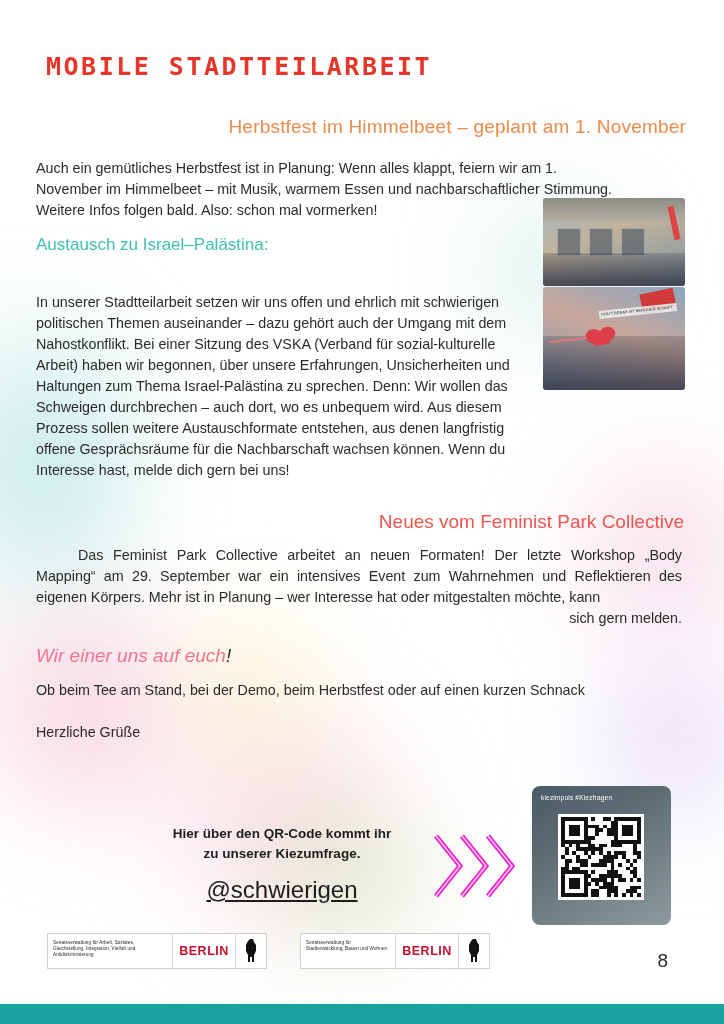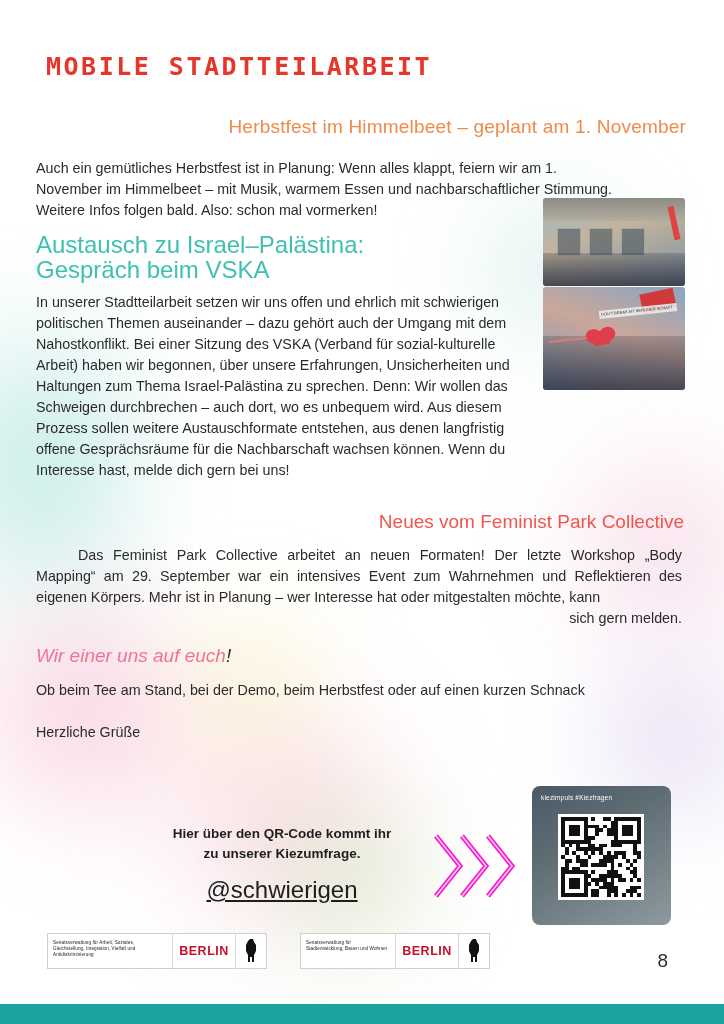--- a/index.html
+++ b/index.html
@@ -94,21 +94,21 @@
   }
   .p1 {
     left: 36px;
     top: 158px;
     width: 578px;
   }
   .h-teal {
     position: absolute;
     left: 36px;
     top: 232px;
-    font-size: 24px;
+    font-size: 17px;
     line-height: 25px;
     color: #3fc0b0;
   }
   .p2 {
     left: 36px;
     top: 292px;
     width: 498px;
   }
   .h-red-right {
     position: absolute;
@@ -377,21 +377,20 @@
     <div class="photo photo-2">
       <div class="ph-crowd" style="height:52%;"></div>
       <div class="ph-flag" style="right:10px;top:4px;width:34px;height:20px;background:#d03a3a;"></div>
       <div class="ph-heart" style="left:50px;top:44px;"></div>
       <div class="ph-banner" style="left:56px;top:20px;width:74px;">DON'T BREAK MY BERLINER SCHAFT</div>
       <div class="ph-banner" style="left:6px;top:52px;width:34px;background:rgba(230,120,120,0.9);"></div>
     </div>
 
     <div class="h-teal">
       <span>Austausch zu Israel–Palästina:</span><br>
-      <span>Gespräch beim VSKA</span>
     </div>
     <div class="body-text p2">In unserer Stadtteilarbeit setzen wir uns offen und ehrlich mit schwierigen politischen Themen auseinander – dazu gehört auch der Umgang mit dem Nahostkonflikt. Bei einer Sitzung des VSKA (Verband für sozial-kulturelle Arbeit) haben wir begonnen, über unsere Erfahrungen, Unsicherheiten und Haltungen zum Thema Israel-Palästina zu sprechen. Denn: Wir wollen das Schweigen durchbrechen – auch dort, wo es unbequem wird. Aus diesem Prozess sollen weitere Austauschformate entstehen, aus denen langfristig offene Gesprächsräume für die Nachbarschaft wachsen können. Wenn du Interesse hast, melde dich gern bei uns!</div>
 
     <div class="h-red-right">Neues vom Feminist Park Collective</div>
     <div class="body-text p3">
       <span>Das Feminist Park Collective arbeitet an neuen Formaten! Der letzte Workshop „Body Mapping“ am 29. September war ein intensives Event zum Wahrnehmen und Reflektieren des eigenen Körpers. Mehr ist in Planung – wer Interesse hat oder mitgestalten möchte, kann</span>
       <span class="lastline">sich gern melden.</span>
     </div>
 
     <div class="h-pink-italic">

